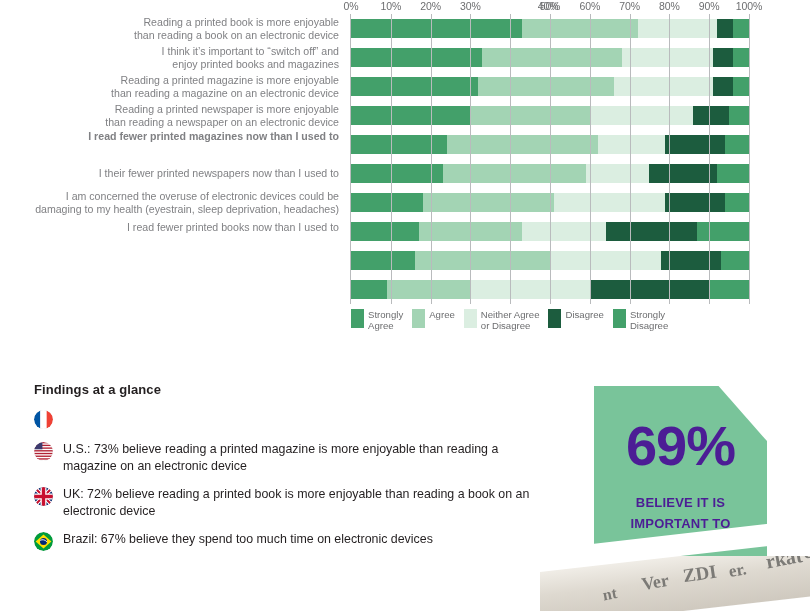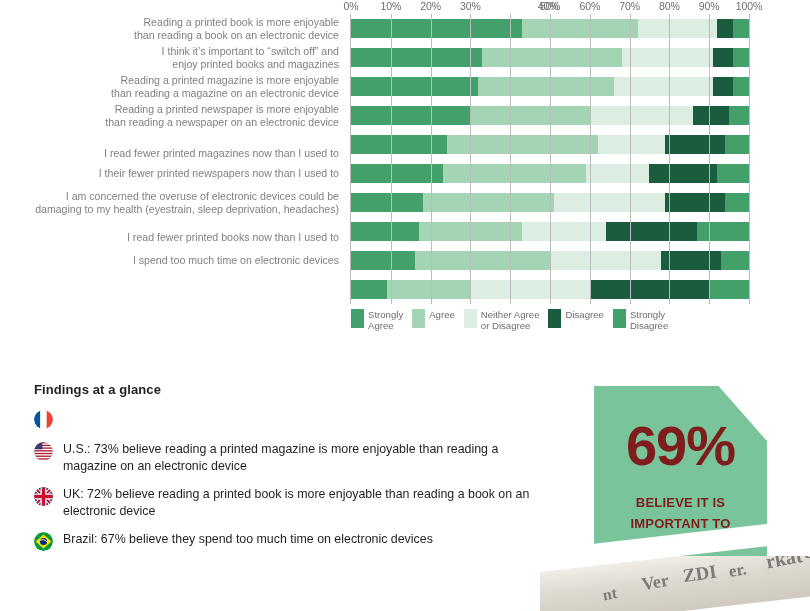--- a/index.html
+++ b/index.html
@@ -162,21 +162,21 @@
   #callout {
     position: absolute;
     left: 594px;
     top: 386px;
     width: 173px;
     height: 212px;
     background: #79c49a;
     -webkit-clip-path: polygon(0 0, 72% 0, 100% 26%, 100% 100%, 0 100%);
     clip-path: polygon(0 0, 72% 0, 100% 26%, 100% 100%, 0 100%);
     text-align: center;
-    color: #7f1d1d;
+    color: #4c1d95;
   }
   #callout-pct {
     font-size: 56px;
     font-weight: bold;
     line-height: 1;
     padding-top: 32px;
     letter-spacing: -1px;
   }
   #callout-sub {
     font-size: 13px;
@@ -336,26 +336,25 @@
 
   <div class="labels" id="row-labels">
       <div class="row-label" style="top: 2.1px; white-space: pre-line;">Reading a printed book is more enjoyable
 than reading a book on an electronic device</div>
       <div class="row-label" style="top: 31.1px; white-space: pre-line;">I think it’s important to “switch off” and
 enjoy printed books and magazines</div>
       <div class="row-label" style="top: 60.1px; white-space: pre-line;">Reading a printed magazine is more enjoyable
 than reading a magazine on an electronic device</div>
       <div class="row-label" style="top: 89.1px; white-space: pre-line;">Reading a printed newspaper is more enjoyable
 than reading a newspaper on an electronic device</div>
-      <div class="row-label" style="top: 133px; white-space: pre-line;">I read fewer printed magazines now than I used to</div>
+      <div class="row-label" style="top: 116px; white-space: pre-line; font-weight: bold;">I read fewer printed magazines now than I used to</div>
       <div class="row-label" style="top: 153.3px; white-space: pre-line;">I their fewer printed newspapers now than I used to</div>
       <div class="row-label" style="top: 176.1px; white-space: pre-line;">I am concerned the overuse of electronic devices could be
 damaging to my health (eyestrain, sleep deprivation, headaches)</div>
-      <div class="row-label" style="top: 217px; white-space: pre-line; text-align: right;">I read fewer printed books now than I used to</div>
-      <div class="row-label" style="top: 240.3px; white-space: pre-line;">I spend too much time on electronic devices</div>
+      <div class="row-label" style="top: 207px; white-space: pre-line; text-align: right;">I read fewer printed books now than I used to</div>
     </div>
 
   <div class="legend" id="legend">
       <div class="legend-item">
         <span class="legend-swatch" style="background: rgb(67, 160, 106);"></span>
         <span class="legend-label">Strongly
 Agree</span>
       </div>
       <div class="legend-item">
         <span class="legend-swatch" style="background: rgb(163, 212, 180);"></span>

